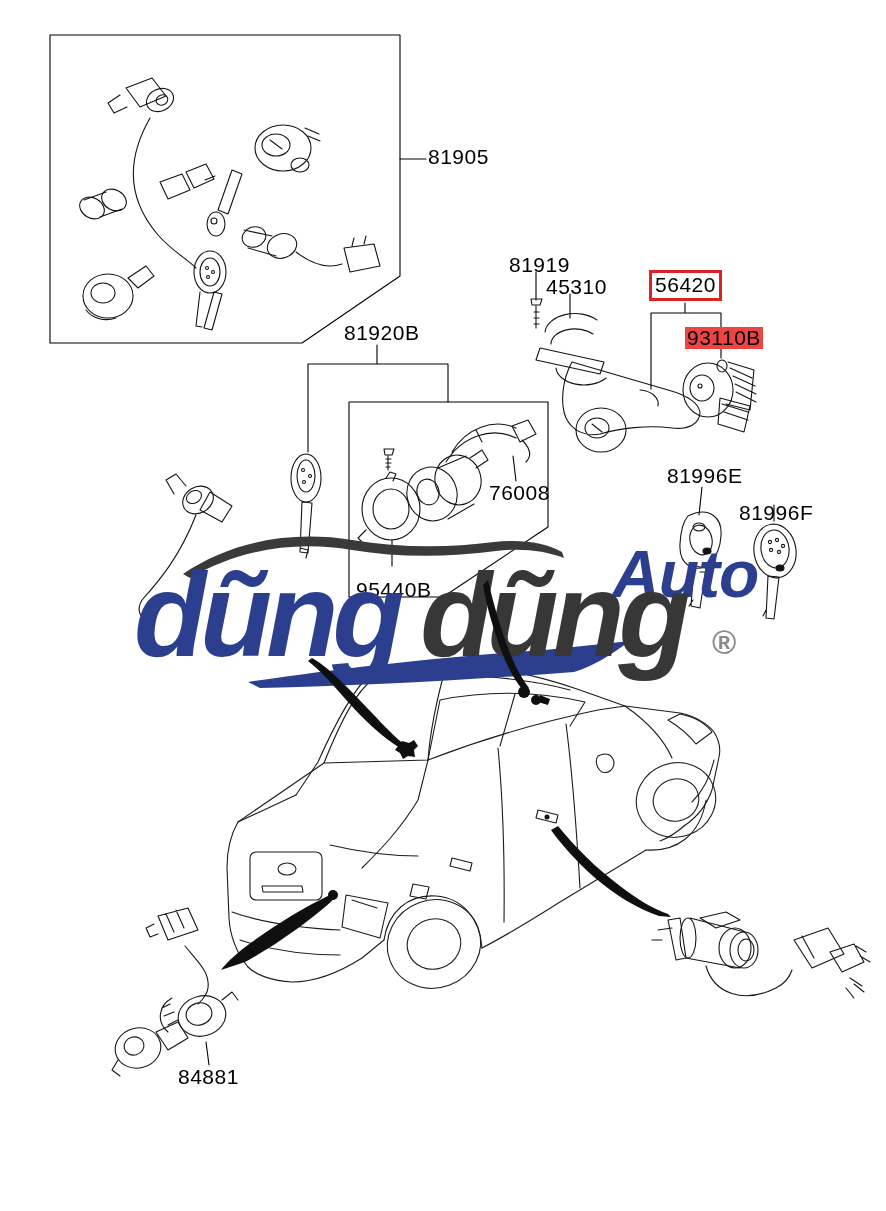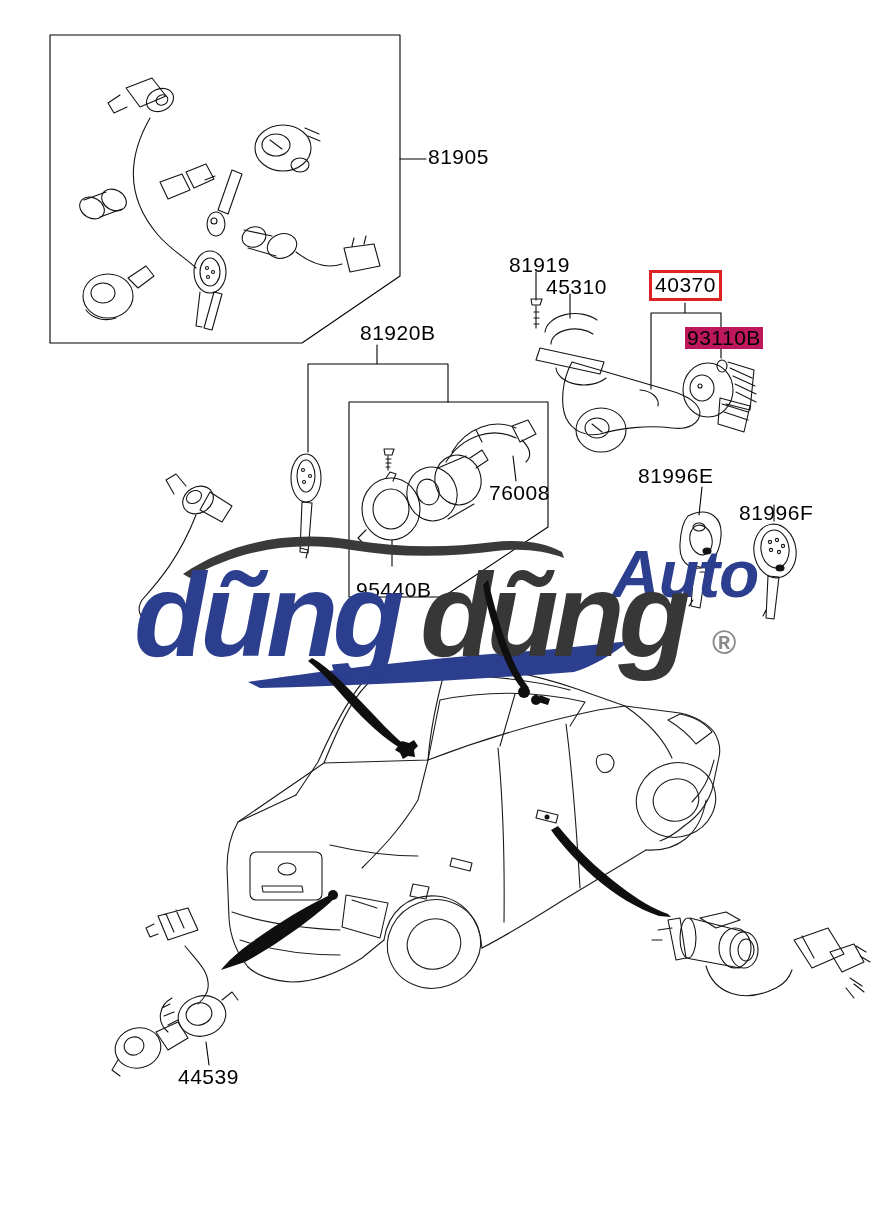--- a/index.html
+++ b/index.html
@@ -2,21 +2,21 @@
 <html style="--highlight-red: #de2222; --watermark-blue: #2c3e8e; --watermark-dark: #373737; --registered-gray: #8a8a8a; --line-black: #000000;"><head>
 <meta charset="utf-8">
 <style>
   html,body{margin:0;padding:0;background:#fff;}
   .stage{position:relative;width:886px;height:1211px;background:#fff;overflow:hidden;
          font-family:"Liberation Sans",sans-serif;}
   .layer{position:absolute;left:0;top:0;}
   svg{display:block;}
   .plabel{position:absolute;font-size:21px;line-height:1.05;color:#000;white-space:nowrap;
           letter-spacing:0.5px;}
-  .wbg{background:#be185d;padding:0 2px;}
+  .wbg{background:#ef4444;padding:0 2px;}
   .hl-box{position:absolute;left:649px;top:270px;width:73px;height:31px;
           border:3px solid var(--highlight-red,#de2222);display:flex;align-items:center;
           justify-content:center;box-sizing:border-box;}
   .watermark{position:absolute;left:0;top:0;width:886px;height:1211px;pointer-events:none;}
   .wm-main{position:absolute;left:134px;top:556px;font-size:118px;font-style:italic;
            font-weight:bold;letter-spacing:-6px;line-height:1;white-space:nowrap;}
   .wm-blue{color:var(--watermark-blue,#2c3e8e);}
   .wm-dark{color:var(--watermark-dark,#373737);margin-left:22px;}
   .wm-auto{position:absolute;left:612px;top:536px;font-size:66px;font-style:italic;
            font-weight:bold;letter-spacing:-1px;color:var(--watermark-blue,#2c3e8e);}
@@ -200,32 +200,32 @@
         <path d="M700,918 l26,-6 l14,8 l-24,8 z"></path>
         <path d="M706,966 C714,994 744,1004 776,988 C786,983 790,976 792,970"></path>
         <path d="M794,940 l34,-12 l16,26 l-32,14 z M802,936 l12,22"></path>
         <path d="M830,952 l24,-8 l10,18 l-22,10 z M856,946 l10,6 M860,956 l10,6 M850,978 l12,8 M846,988 l8,10 M854,984 l10,8"></path>
       </g>
     </g>
   </svg>
 
   <div>
     <div class="plabel" style="left:428px;top:146px">81905</div>
-    <div class="plabel" style="left:360px;top:322px">81920B</div>
+    <div class="plabel" style="left:344px;top:322px">81920B</div>
     <div class="plabel" style="left:509px;top:254px">81919</div>
     <div class="plabel" style="left:546px;top:276px">45310</div>
     <div class="hl-box">
-      <span class="plabel" style="position:static">40370</span>
+      <span class="plabel" style="position:static">56420</span>
     </div>
     <div class="plabel wbg" style="left:685px;top:327px">93110B</div>
     <div class="plabel" style="left:489px;top:482px">76008</div>
     <div class="plabel" style="left:356px;top:579px">95440B</div>
-    <div class="plabel" style="left:638px;top:465px">81996E</div>
+    <div class="plabel" style="left:667px;top:465px">81996E</div>
     <div class="plabel" style="left:739px;top:502px">81996F</div>
-    <div class="plabel" style="left:178px;top:1066px">44539</div>
+    <div class="plabel" style="left:178px;top:1066px">84881</div>
   </div>
 
   <div class="watermark">
     <svg width="886" height="1211" viewBox="0 0 886 1211">
       <path d="M183,574 C230,542 290,530 352,540 C400,548 448,548 494,542
             C520,539 545,542 562,552 L564,558 C544,550 520,548 496,551 C450,557 400,558 352,550
             C294,540 238,550 190,578 Z" fill="#3a3a3a"></path>
       <path d="M248,682 C340,668 450,656 545,650 L630,641 C612,654 594,666
             574,672 C470,680 360,686 260,688 Z" fill="var(--watermark-blue,#2c3e8e)"></path>
     </svg>

